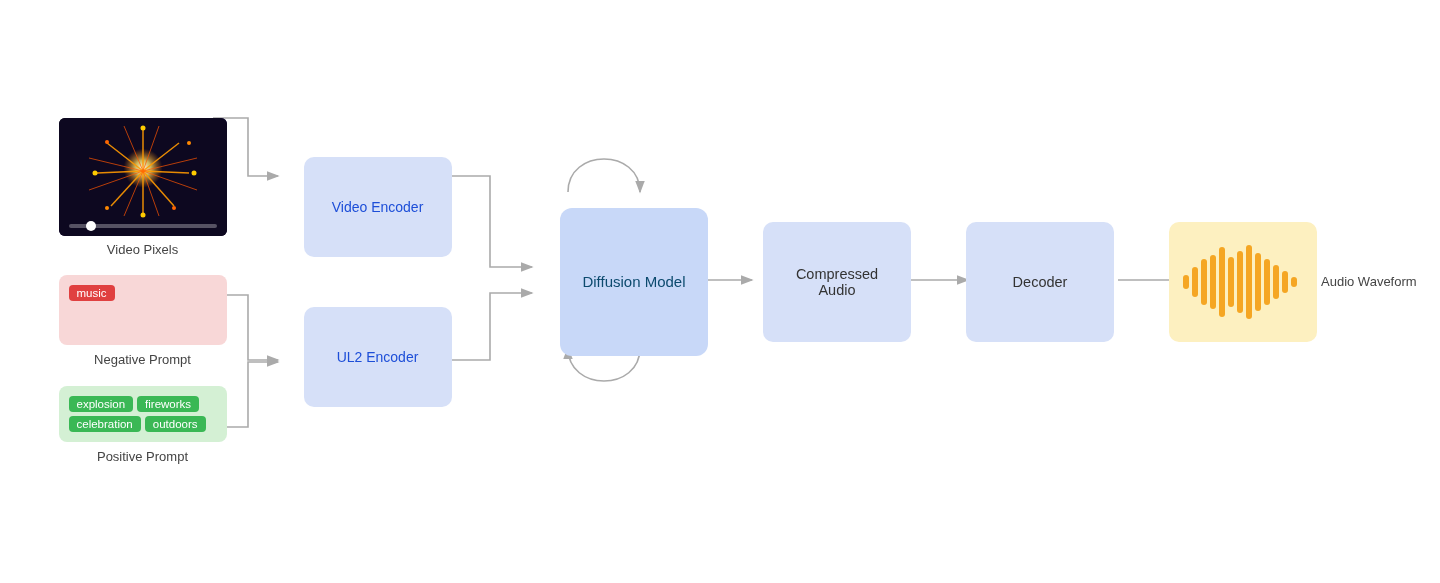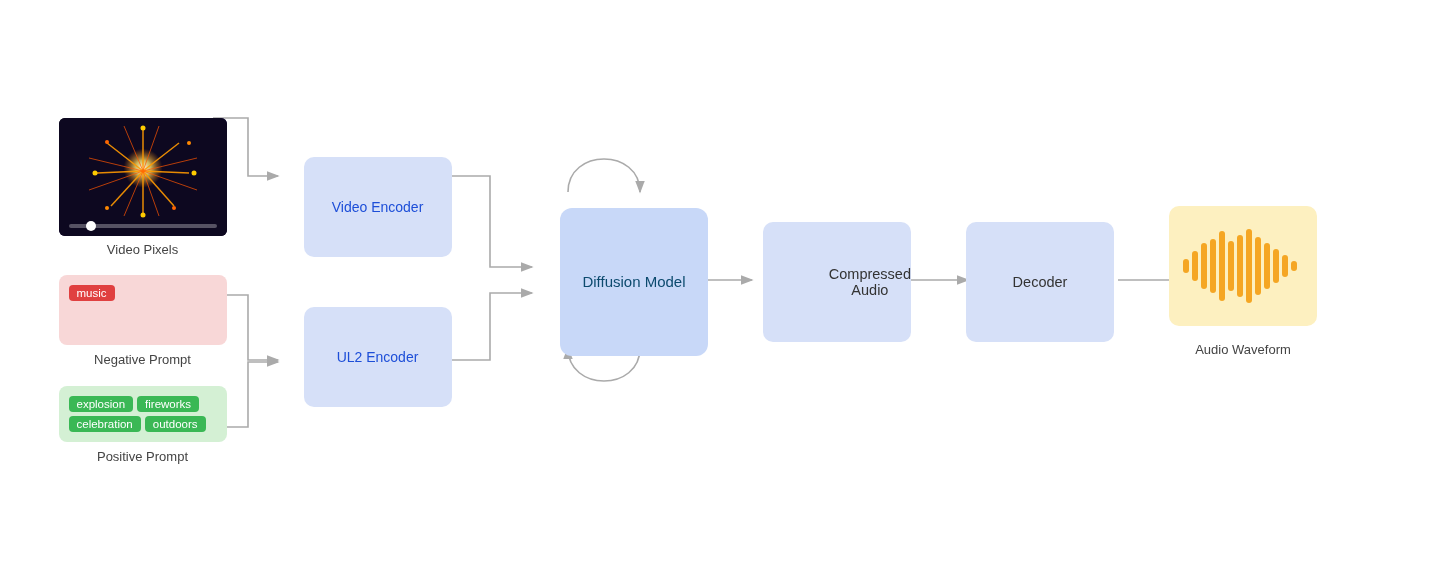--- a/index.html
+++ b/index.html
@@ -156,21 +156,21 @@
       flex-shrink: 0;
     }
 
     .compressed-box {
       background: #d6e0f8;
       border-radius: 10px;
       width: 148px;
       height: 120px;
       display: flex;
       align-items: center;
-      justify-content: flex-end;
+      justify-content: center;
       font-size: 14.5px;
       color: #333;
       text-align: center;
     }
 
     
     .decoder-col {
       display: flex;
       flex-direction: column;
       align-items: center;
@@ -187,23 +187,23 @@
       align-items: center;
       justify-content: center;
       font-size: 14.5px;
       color: #333;
       text-align: center;
     }
 
     
     .waveform-col {
       display: flex;
-      flex-direction: column;
-      align-items: center;
-      gap: 16px;
+      flex-direction: row;
+      align-items: center;
+      gap: 4px;
       margin-left: 55px;
       flex-shrink: 0;
     }
 
     .waveform-box {
       background: #fdf0c0;
       border-radius: 10px;
       width: 148px;
       height: 120px;
       display: flex;

